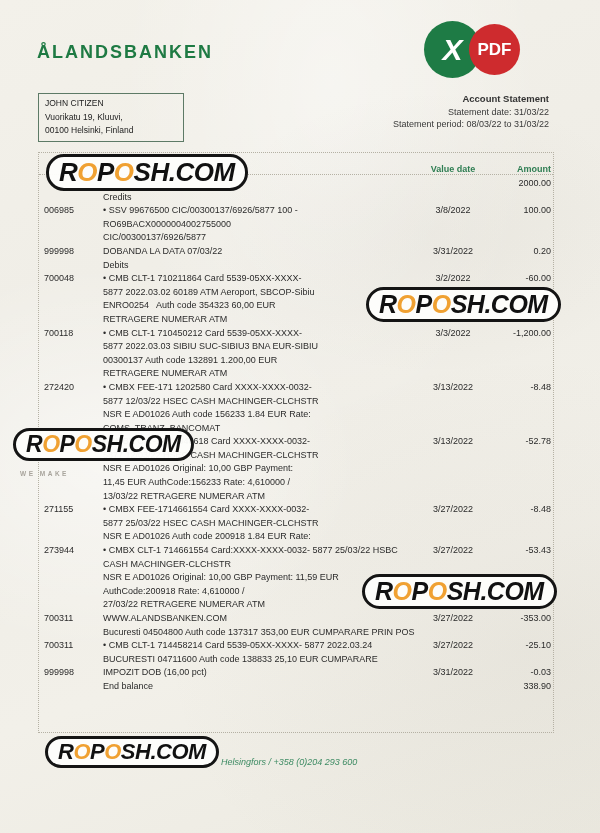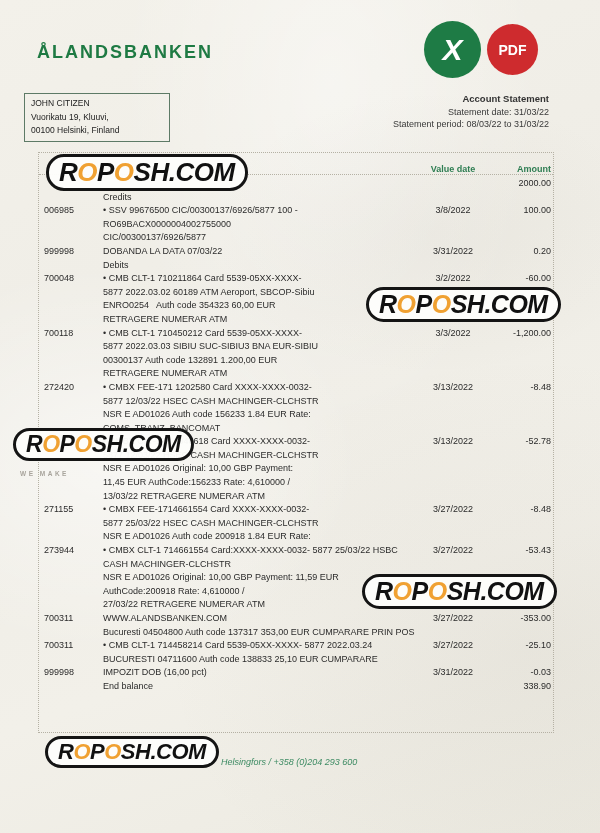--- a/index.html
+++ b/index.html
@@ -22,22 +22,22 @@
       radial-gradient(ellipse 520px 420px at 88% 78%, rgba(120,110,90,0.07), transparent 70%),
       radial-gradient(ellipse 300px 500px at 55% 10%, rgba(255,255,255,0.4), transparent 70%),
       linear-gradient(160deg,#f3f1ea 0%,#efede6 40%,#f2f0e9 70%,#eceae1 100%);
   }
   .logo{position:absolute;left:37px;top:42px;font-size:18px;font-weight:bold;
     letter-spacing:2px;color:var(--brand-green);}
   .circle{position:absolute;border-radius:50%;display:flex;align-items:center;
     justify-content:center;color:#fff;font-weight:bold;cursor:pointer;}
   .icon-excel{left:424px;top:21px;width:57px;height:57px;background:var(--excel-green);
     font-size:30px;font-style:italic;}
-  .icon-pdf{left:487px;top:24px;width:51px;height:51px;background:var(--pdf-red);font-size:14px;}
-  .addr-box{position:absolute;left:24px;top:93px;width:132px;padding:3px 6px;
+  .icon-pdf{left:469px;top:24px;width:51px;height:51px;background:var(--pdf-red);font-size:17px;}
+  .addr-box{position:absolute;left:38px;top:93px;width:132px;padding:3px 6px;
     border:1px solid #5d7a66;font-size:8.5px;line-height:13.5px;color:#222;}
   .stmt-block{position:absolute;right:51px;top:93px;text-align:right;font-size:9px;
     line-height:12.5px;color:#3a3a3a;}
   .stmt-title{font-size:9.5px;font-weight:bold;color:#333;}
   .table{position:absolute;left:38px;top:152px;width:516px;height:581px;
     border:1px dotted var(--dot);font-size:9px;color:var(--ink);box-sizing:border-box;}
   .t-head{display:flex;height:21px;align-items:flex-end;border-bottom:1px dotted var(--dot);
     color:var(--table-green);font-weight:bold;}
   .t-body{padding-top:2px;}
   .t-row{display:flex;align-items:flex-start;line-height:13.6px;}

